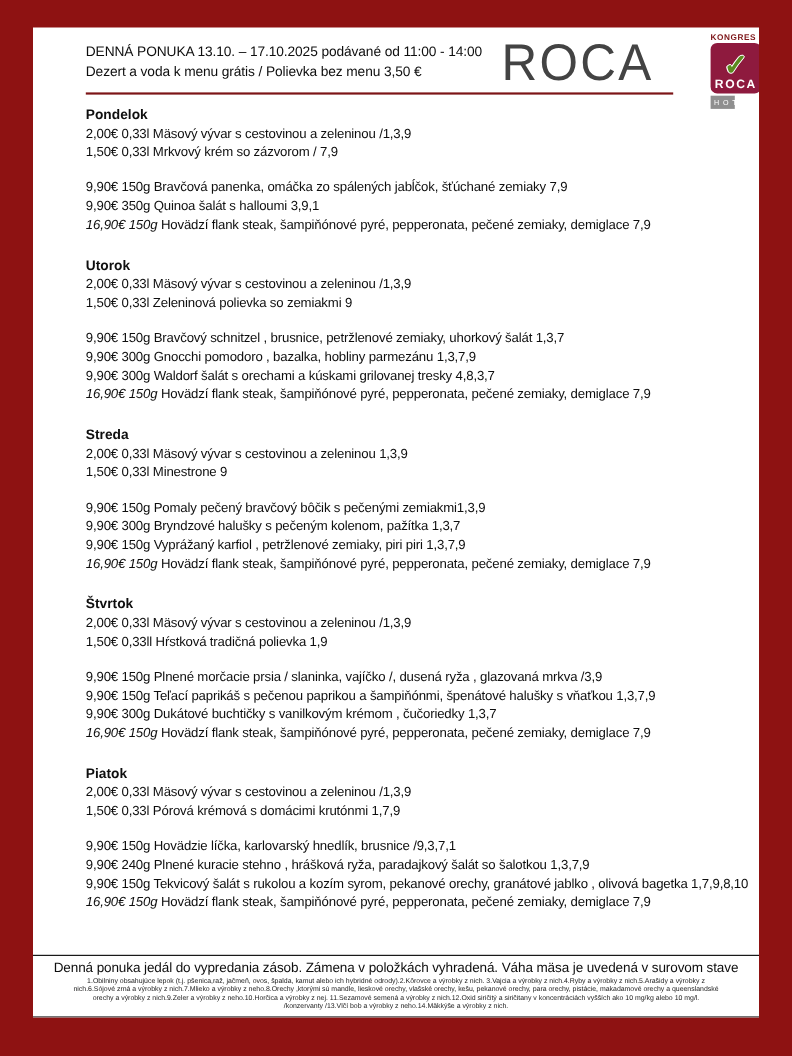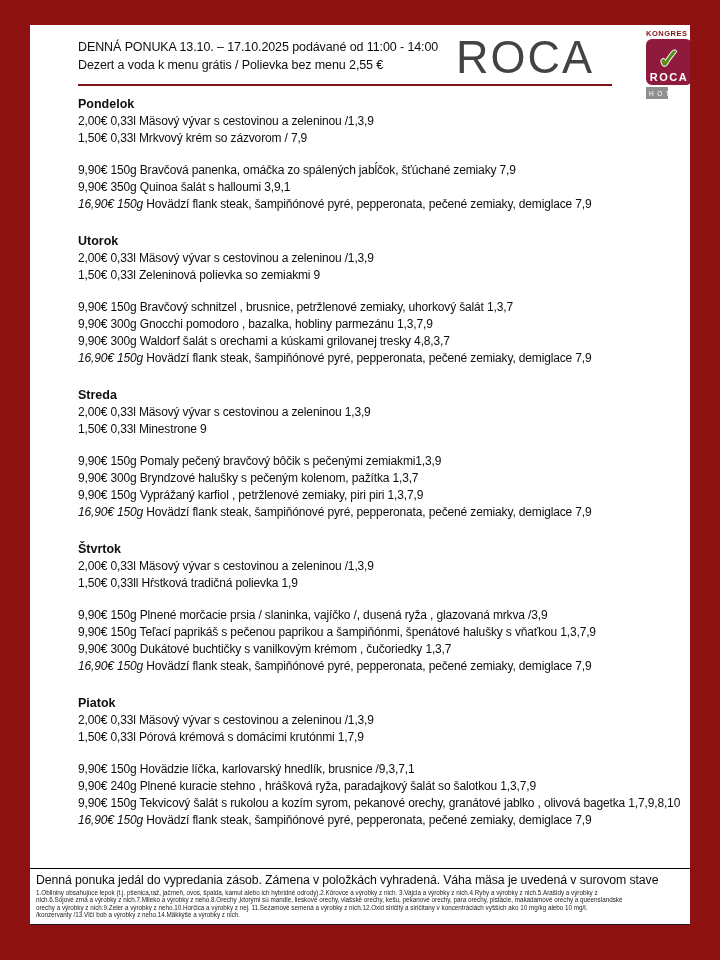--- a/index.html
+++ b/index.html
@@ -34,35 +34,35 @@
   .rule{height:2px;background:var(--rule-red);margin:3px 78px 0 48px;flex:0 0 auto;}
   
   main{padding:10px 24px 0 48px;flex:1 1 auto;overflow:hidden;}
   .day{margin-bottom:20px;}
   .day-name{font-size:12.5px;font-weight:bold;line-height:17px;color:var(--text-black);}
   .menu-line{font-size:12px;line-height:17px;color:var(--text-black);white-space:nowrap;letter-spacing:-0.15px;}
   .mains{margin-top:15px;}
   .italic-price .price{font-style:italic;}
   
   footer{flex:0 0 auto;margin-top:auto;border-top:1px solid #000;border-bottom:1px solid #1a1a1a;
-         padding:3px 6px 5px 6px;}
+         text-align:center;padding:3px 6px 5px 6px;}
   .footer-main{font-size:12.3px;line-height:16px;color:var(--text-black);letter-spacing:-0.1px;white-space:nowrap;}
   .allergens{margin-top:1px;}
   .allergen-line{font-size:6.3px;line-height:7.6px;color:#222;white-space:nowrap;}
 </style>
 </head>
 <body>
 
 <div class="frame">
   <div class="page">
 
     <header>
       <div class="header-text">
         <div>DENNÁ PONUKA  13.10. – 17.10.2025  podávané od 11:00 - 14:00</div>
-        <div>Dezert  a voda k menu grátis  /  Polievka bez menu 2,55 €</div>
+        <div>Dezert  a voda k menu grátis  /  Polievka bez menu 3,50 €</div>
       </div>
       <div class="logo">ROCA</div>
       <div class="badge">
         <div class="badge-kongres">KONGRES</div>
         <div class="badge-box">
           <div class="badge-check">✓</div>
           <div class="badge-roca">ROCA</div>
         </div>
         <div class="hotel-strip">HOTEL</div>
       </div>

